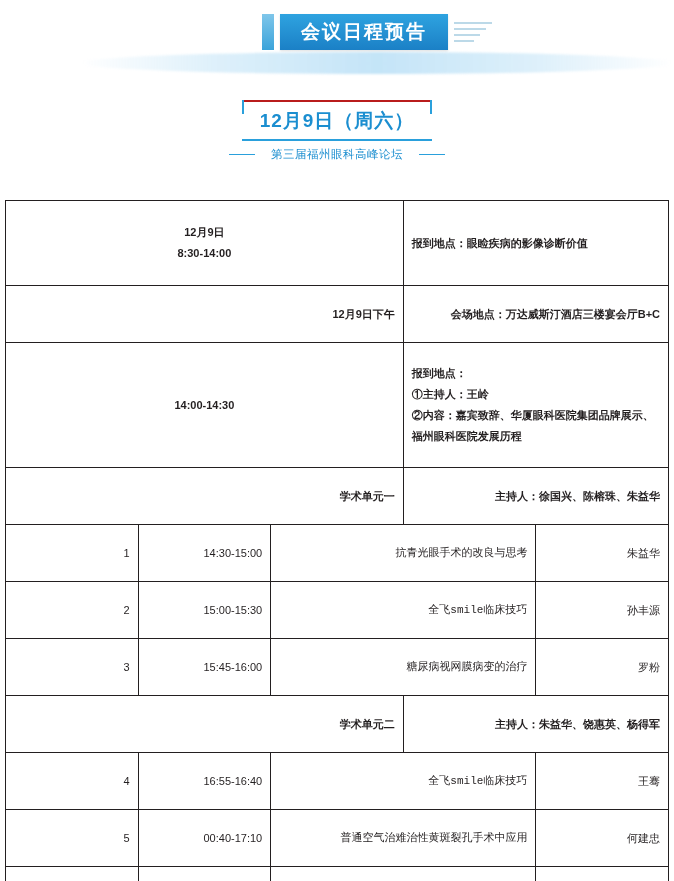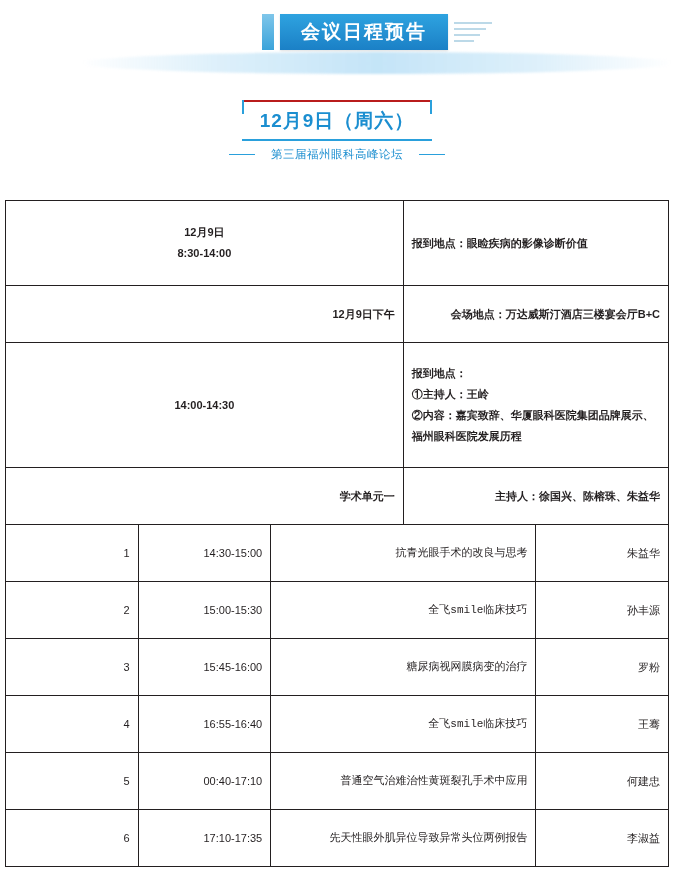--- a/index.html
+++ b/index.html
@@ -229,20 +229,26 @@
         <td class="topic-col" colspan="2">全飞smile临床技巧</td>
         <td class="sp-col">孙丰源</td>
       </tr>
       <tr class="row-tall">
         <td class="c-idx">3</td>
         <td class="c-time">15:45-16:00</td>
         <td class="topic-col" colspan="2">糖尿病视网膜病变的治疗</td>
         <td class="sp-col">罗粉</td>
       </tr>
 
+      <tr class="row-tall">
+        <td class="cell-center bold" colspan="3">学术单元二</td>
+        <td class="cell-left bold" colspan="2">
+          <span>主持人：</span><span>朱益华、饶惠英、杨得军</span>
+        </td>
+      </tr>
 
       <tr class="row-tall">
         <td class="c-idx">4</td>
         <td class="c-time">16:55-16:40</td>
         <td class="topic-col" colspan="2">全飞smile临床技巧</td>
         <td class="sp-col">王骞</td>
       </tr>
       <tr class="row-tall">
         <td class="c-idx">5</td>
         <td class="c-time">00:40-17:10</td>

